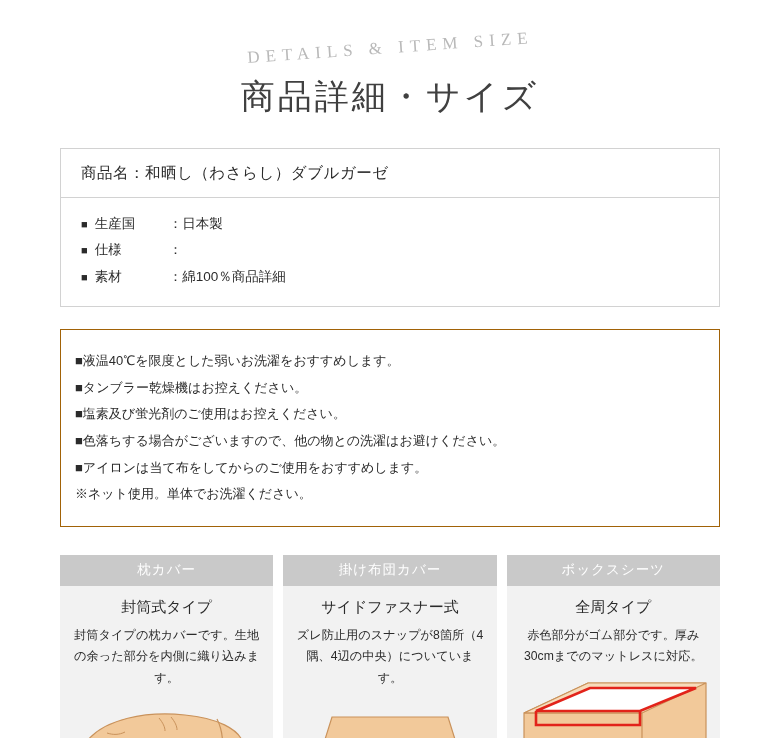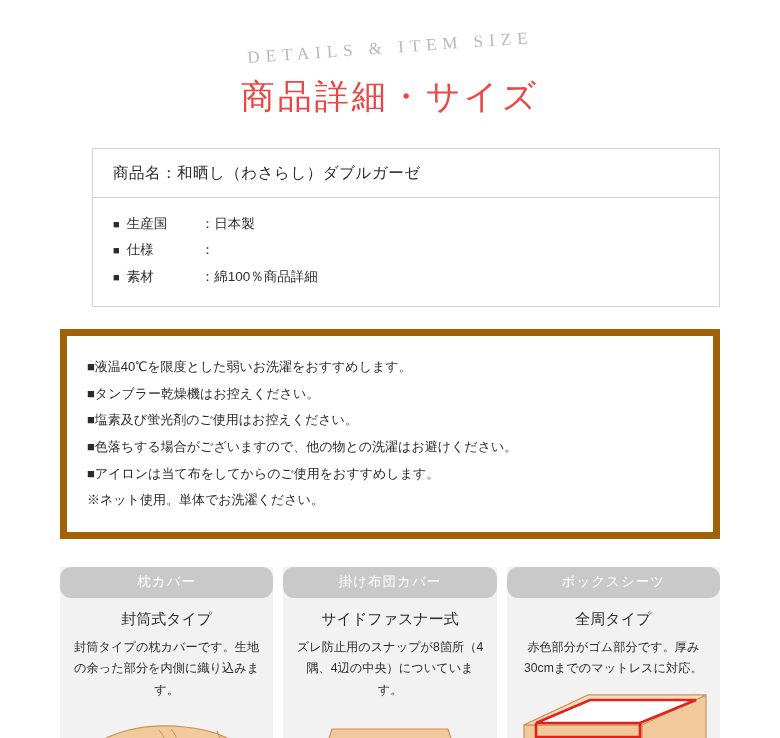--- a/index.html
+++ b/index.html
@@ -31,29 +31,29 @@
     letter-spacing: 6px;
     color: #b9b9b9;
     font-family: "Liberation Serif", serif;
     transform: rotate(-4deg);
     display: inline-block;
     margin-bottom: 6px;
   }
   .title {
     font-size: 34px;
     letter-spacing: 3px;
-    color: #ef4444;
+    color: #404040;
     font-family: "Liberation Serif", serif;
     margin-top: 10px;
     font-weight: normal;
   }
 
   
   .info-box {
-    margin: 28px 60px 0 92px;
+    margin: 28px 60px 0 60px;
     border: 1px solid #d2d2d2;
     box-sizing: border-box;
   }
   .info-title {
     font-size: 15.5px;
     padding: 14px 20px 13px 20px;
     border-bottom: 1px solid #d2d2d2;
     letter-spacing: 0.5px;
     color: #2b2b2b;
   }
@@ -73,23 +73,23 @@
     line-height: 2.4;
   }
   .info-label {
     min-width: 74px;
     display: inline-block;
   }
 
   
   .care-box {
     margin: 22px 60px 0 60px;
-    border: 7px solid #a16207;
-    box-sizing: border-box;
-    padding: 18px 22px 18px 20px;
+    border: 1px solid #a16207;
+    box-sizing: border-box;
+    padding: 18px 22px 18px 14px;
   }
   .care-line {
     font-size: 13px;
     line-height: 2.05;
     color: #2b2b2b;
   }
 
   
   .cards {
     display: flex;
@@ -101,21 +101,20 @@
     background: #f2f2f2;
     box-sizing: border-box;
   }
   .card-head {
     background: #c9c9c9;
     color: #ffffff;
     font-size: 13.5px;
     text-align: center;
     padding: 6px 0 7px 0;
     letter-spacing: 1px;
-    border-radius: 11px;
   }
   .card-sub {
     text-align: center;
     font-size: 15px;
     color: #2b2b2b;
     padding: 12px 0 8px 0;
   }
   .card-desc {
     font-size: 12.2px;
     line-height: 1.75;

